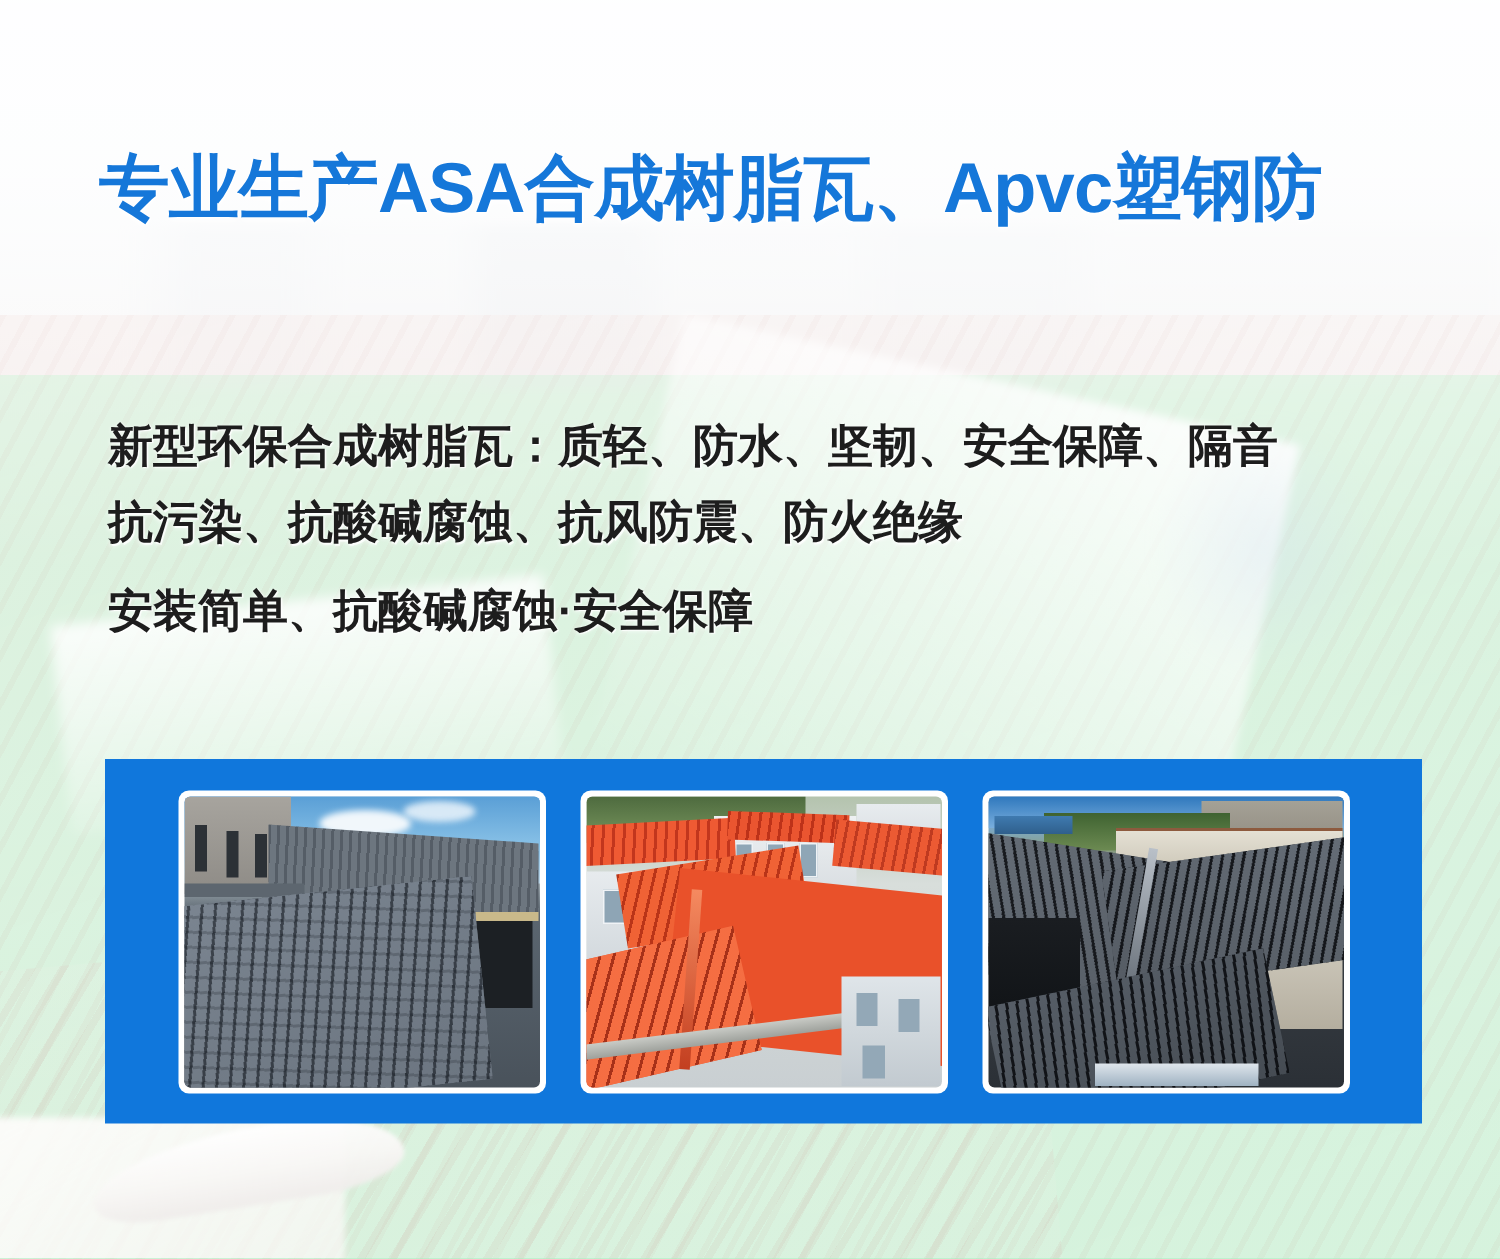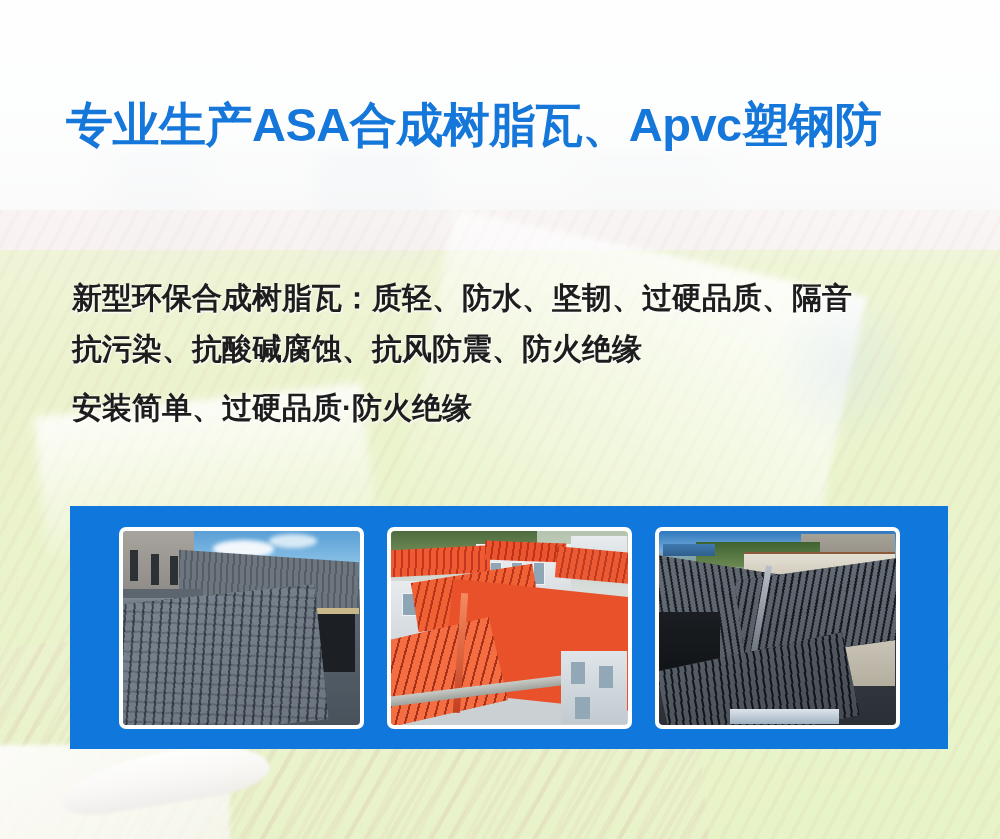--- a/index.html
+++ b/index.html
@@ -8,21 +8,21 @@
     height: 839px;
     overflow: hidden;
     font-family: "Liberation Sans", "DejaVu Sans", sans-serif;
   }
 
   
   .page {
     position: relative;
     width: 1000px;
     height: 839px;
-    background: #bef264;
+    background: #86efac;
     overflow: hidden;
   }
 
   
   .bg-photo {
     position: absolute;
     inset: 0;
     overflow: hidden;
   }
   
@@ -355,23 +355,23 @@
     <div class="bg-wall"></div>
     <div class="bg-ridge"></div>
     <div class="bg-wash"></div>
   </div>
 
   <div class="headline">
     <span class="hl-line">专业生产ASA合成树脂瓦、Apvc塑钢防</span>
   </div>
 
   <div class="subtitle">
-    <span class="sub-line">新型环保合成树脂瓦：质轻、防水、坚韧、过硬品质、隔音</span>
+    <span class="sub-line">新型环保合成树脂瓦：质轻、防水、坚韧、安全保障、隔音</span>
     <span class="sub-line">抗污染、抗酸碱腐蚀、抗风防震、防火绝缘</span>
-    <span class="sub-line spaced">安装简单、过硬品质·防火绝缘</span>
+    <span class="sub-line spaced">安装简单、抗酸碱腐蚀·安全保障</span>
   </div>
 
   <div class="gallery">
 
     <div class="photo-frame">
       <div class="photo p1">
         <div class="sky"></div>
         <div class="cloud1"></div>
         <div class="cloud2"></div>
         <div class="bldg"></div>

